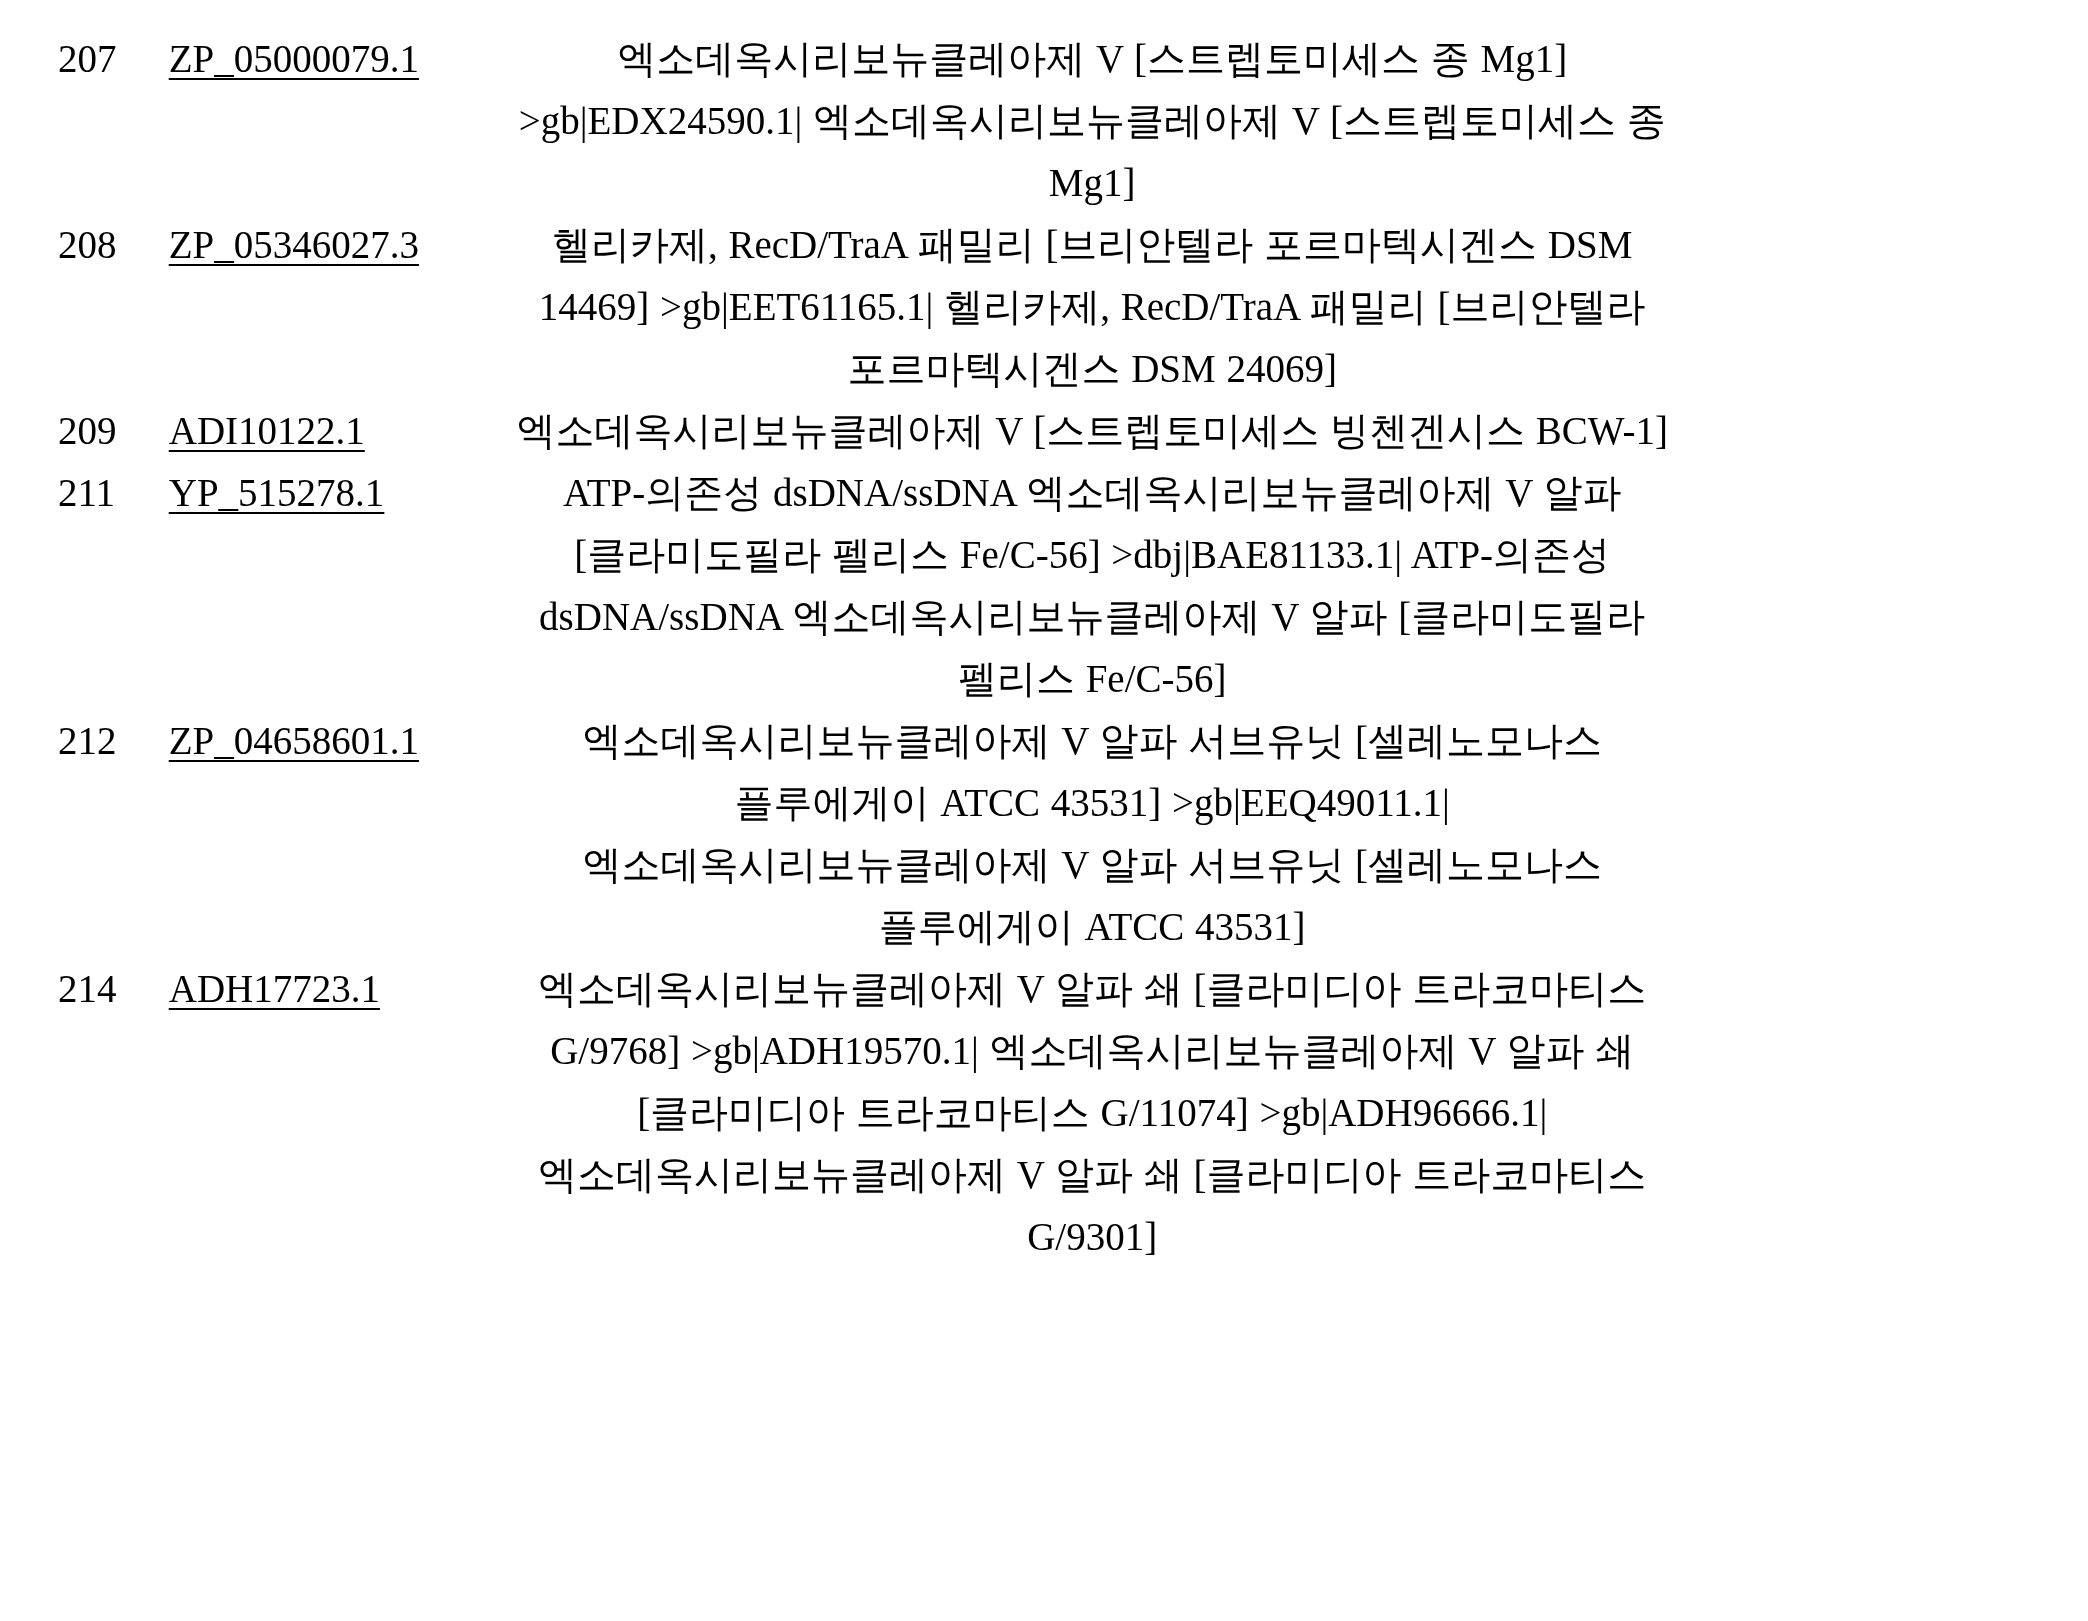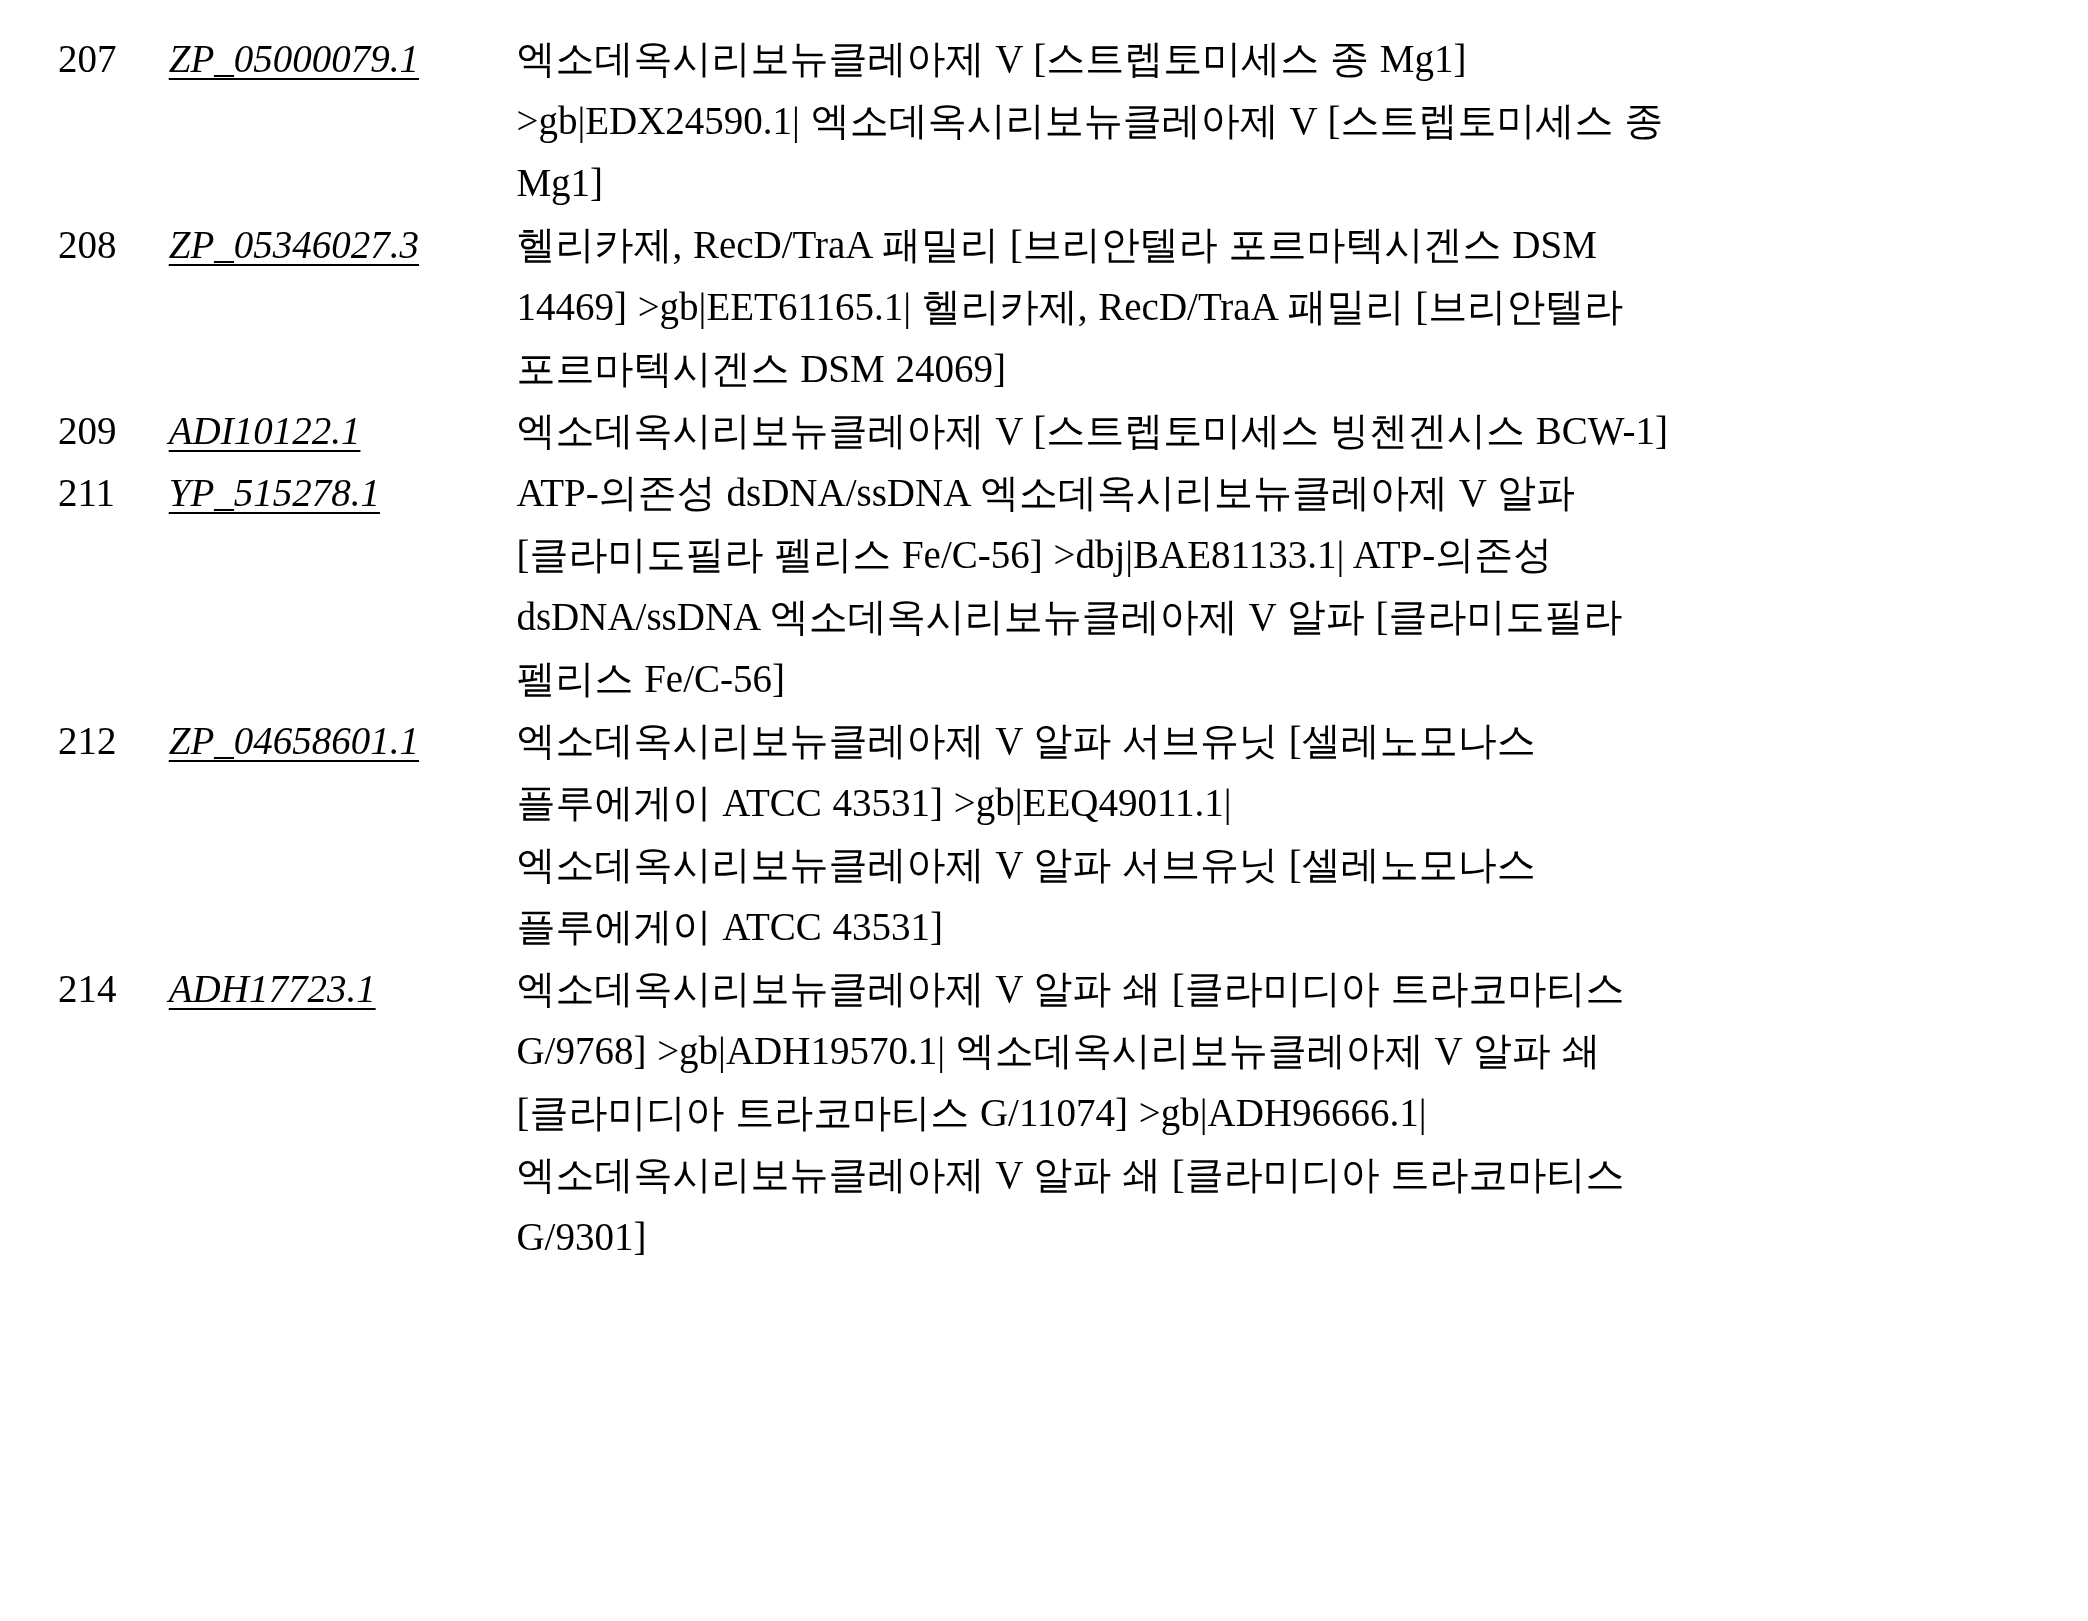--- a/index.html
+++ b/index.html
@@ -43,26 +43,25 @@
   .col-acc {
     width: 350px;
     font-size: 39px;
     line-height: 62px;
     white-space: nowrap;
   }
   .col-acc .acc-link {
     text-decoration: underline;
     text-underline-offset: 6px;
     text-decoration-thickness: 2px;
-    font-style: italic;
   }
   .col-desc {
     font-size: 39px;
     line-height: 62px;
-    text-align: left;
+    text-align: center;
     padding-right: 60px;
     word-spacing: 1px;
   }
   .desc-line {
     display: block;
     white-space: nowrap;
   }
 </style>
 </head>
 <body>

